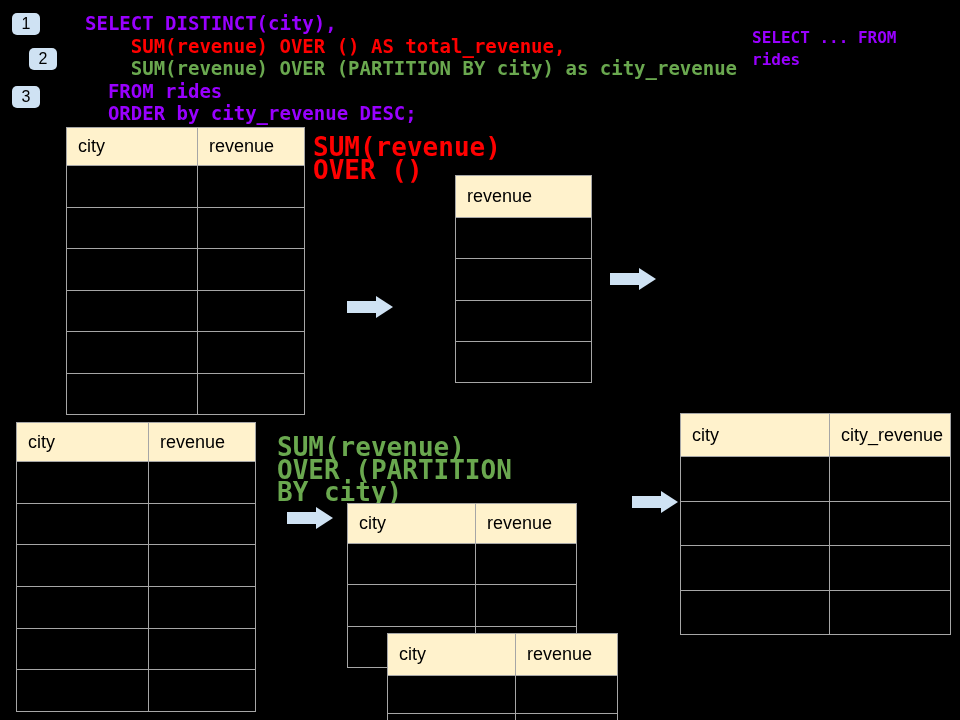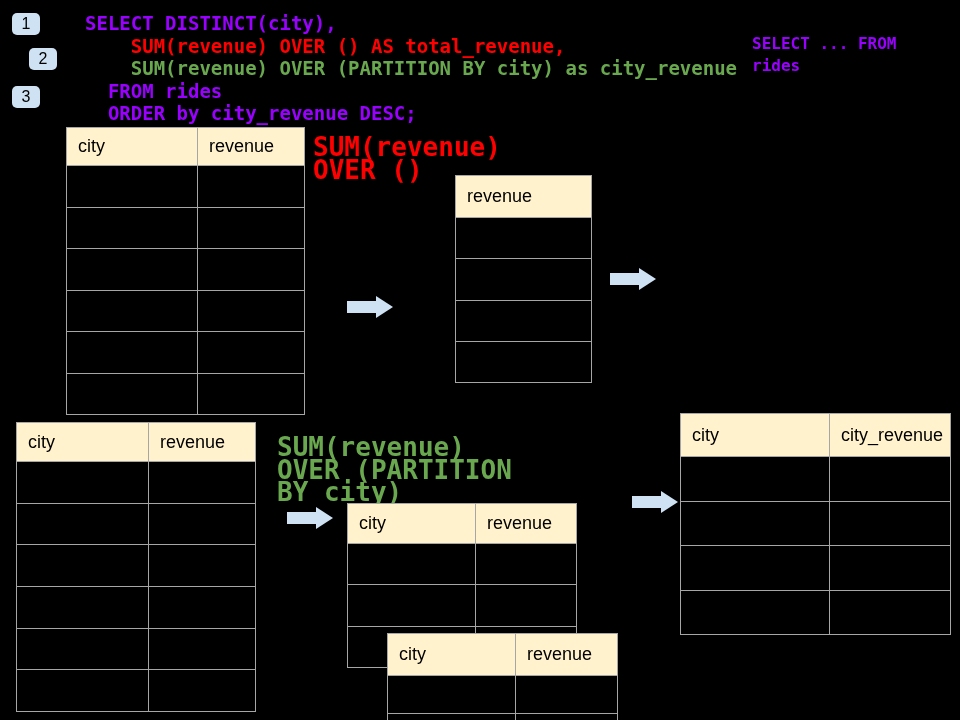--- a/index.html
+++ b/index.html
@@ -16,21 +16,21 @@
   .b1{left:12px;top:13px}
   .b2{left:29px;top:48px}
   .b3{left:12px;top:86px}
   
   .code{
     position:absolute;left:85px;top:12px;
     font-family:"DejaVu Sans Mono",monospace;font-weight:bold;
     font-size:19px;line-height:22.5px;white-space:pre;
   }
   .sidenote{
-    position:absolute;left:752px;top:33px;color:var(--purple);
+    position:absolute;left:752px;top:27px;color:var(--purple);
     font-family:"DejaVu Sans Mono",monospace;font-weight:bold;
     font-size:16px;line-height:22px;white-space:pre-line;
   }
   .label{
     position:absolute;font-family:"DejaVu Sans Mono",monospace;font-weight:bold;
     font-size:26px;line-height:22.5px;white-space:pre-line;
   }
   .red-label{left:313px;top:136px;color:var(--red);}
   .green-label{left:277px;top:436px;color:var(--green);}
   

